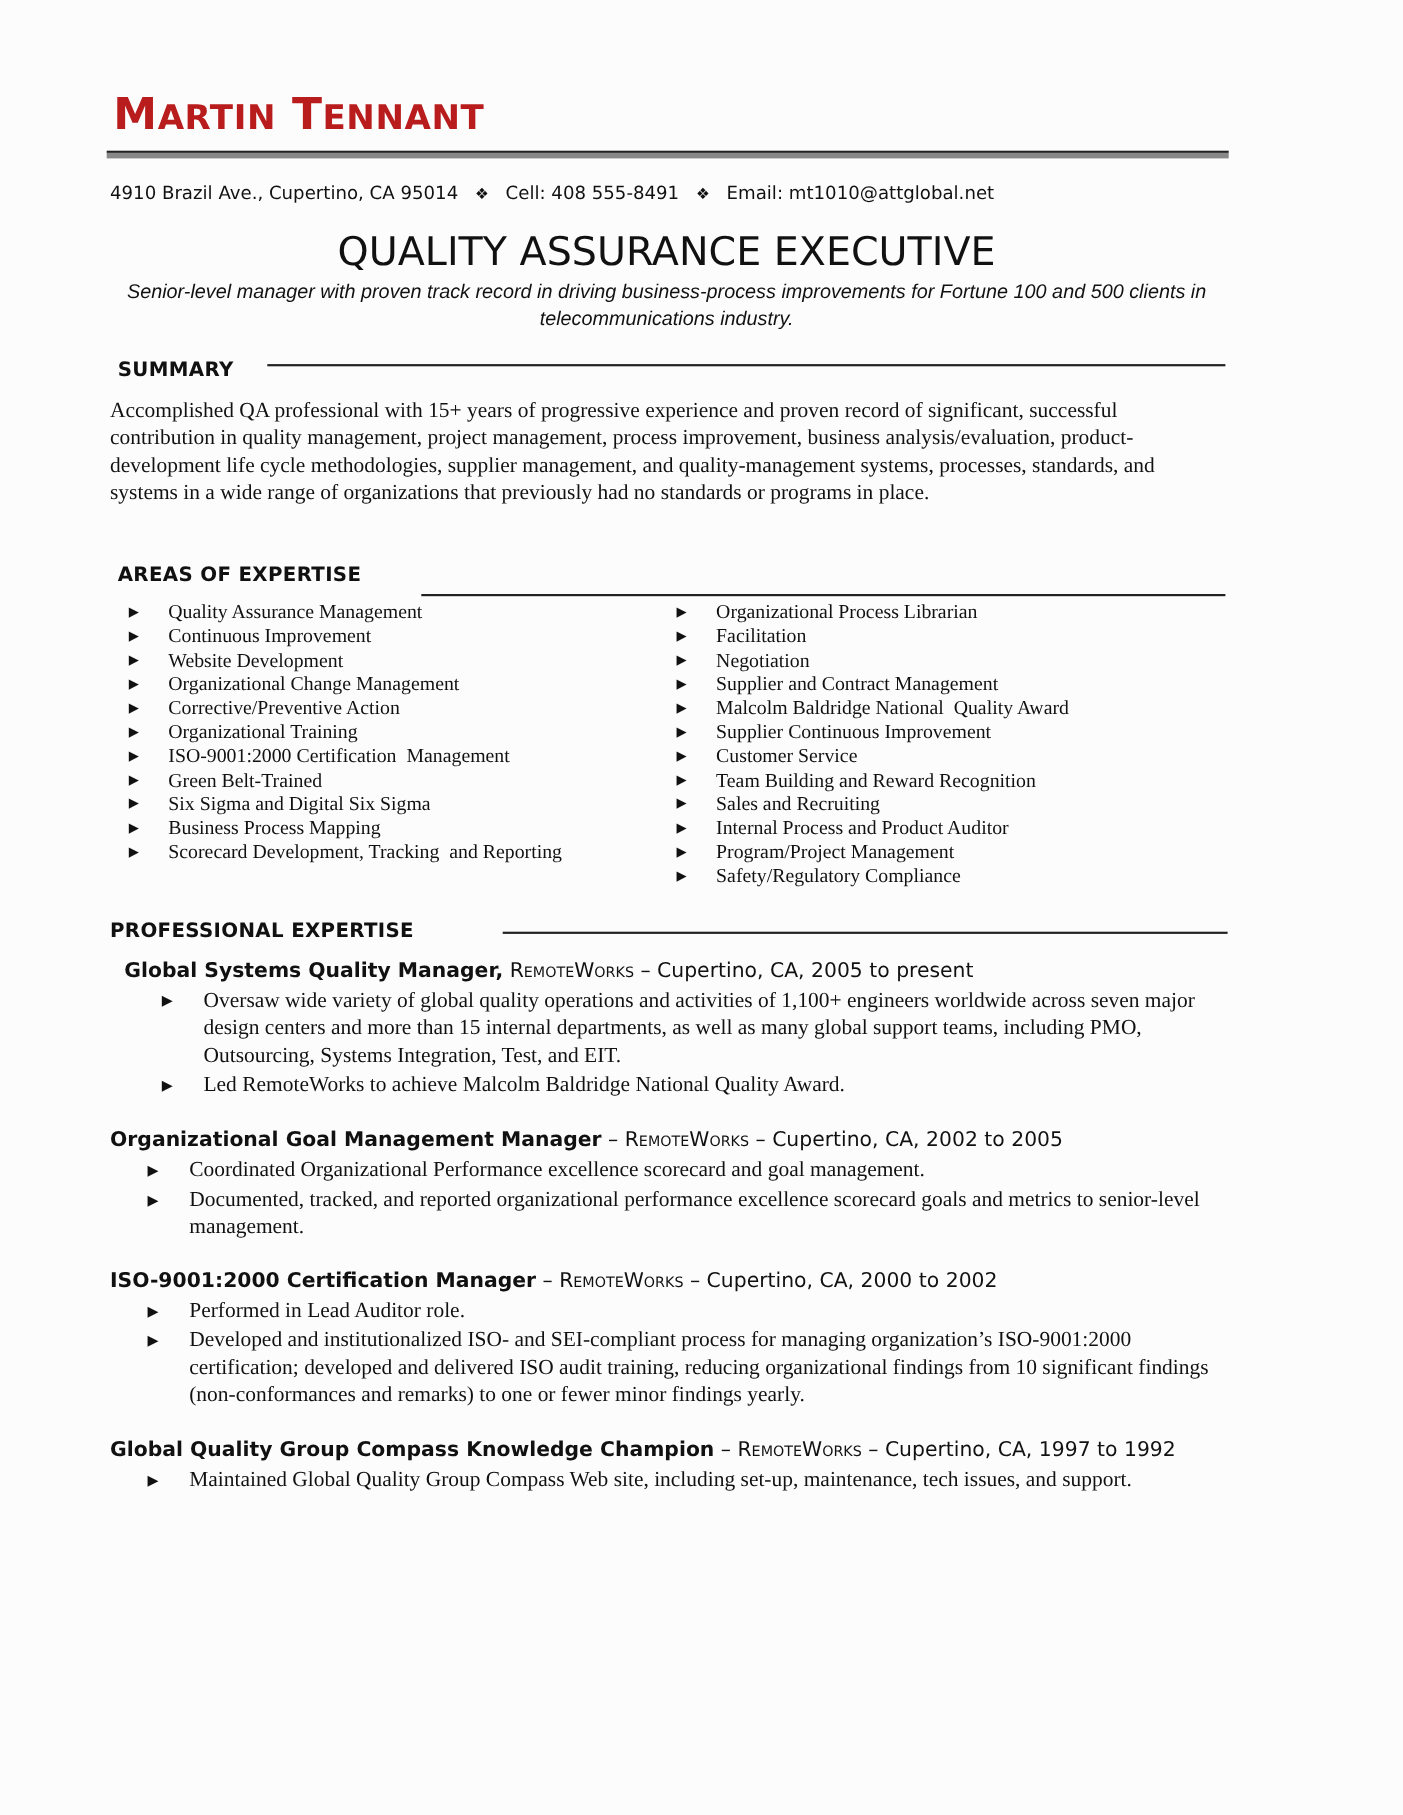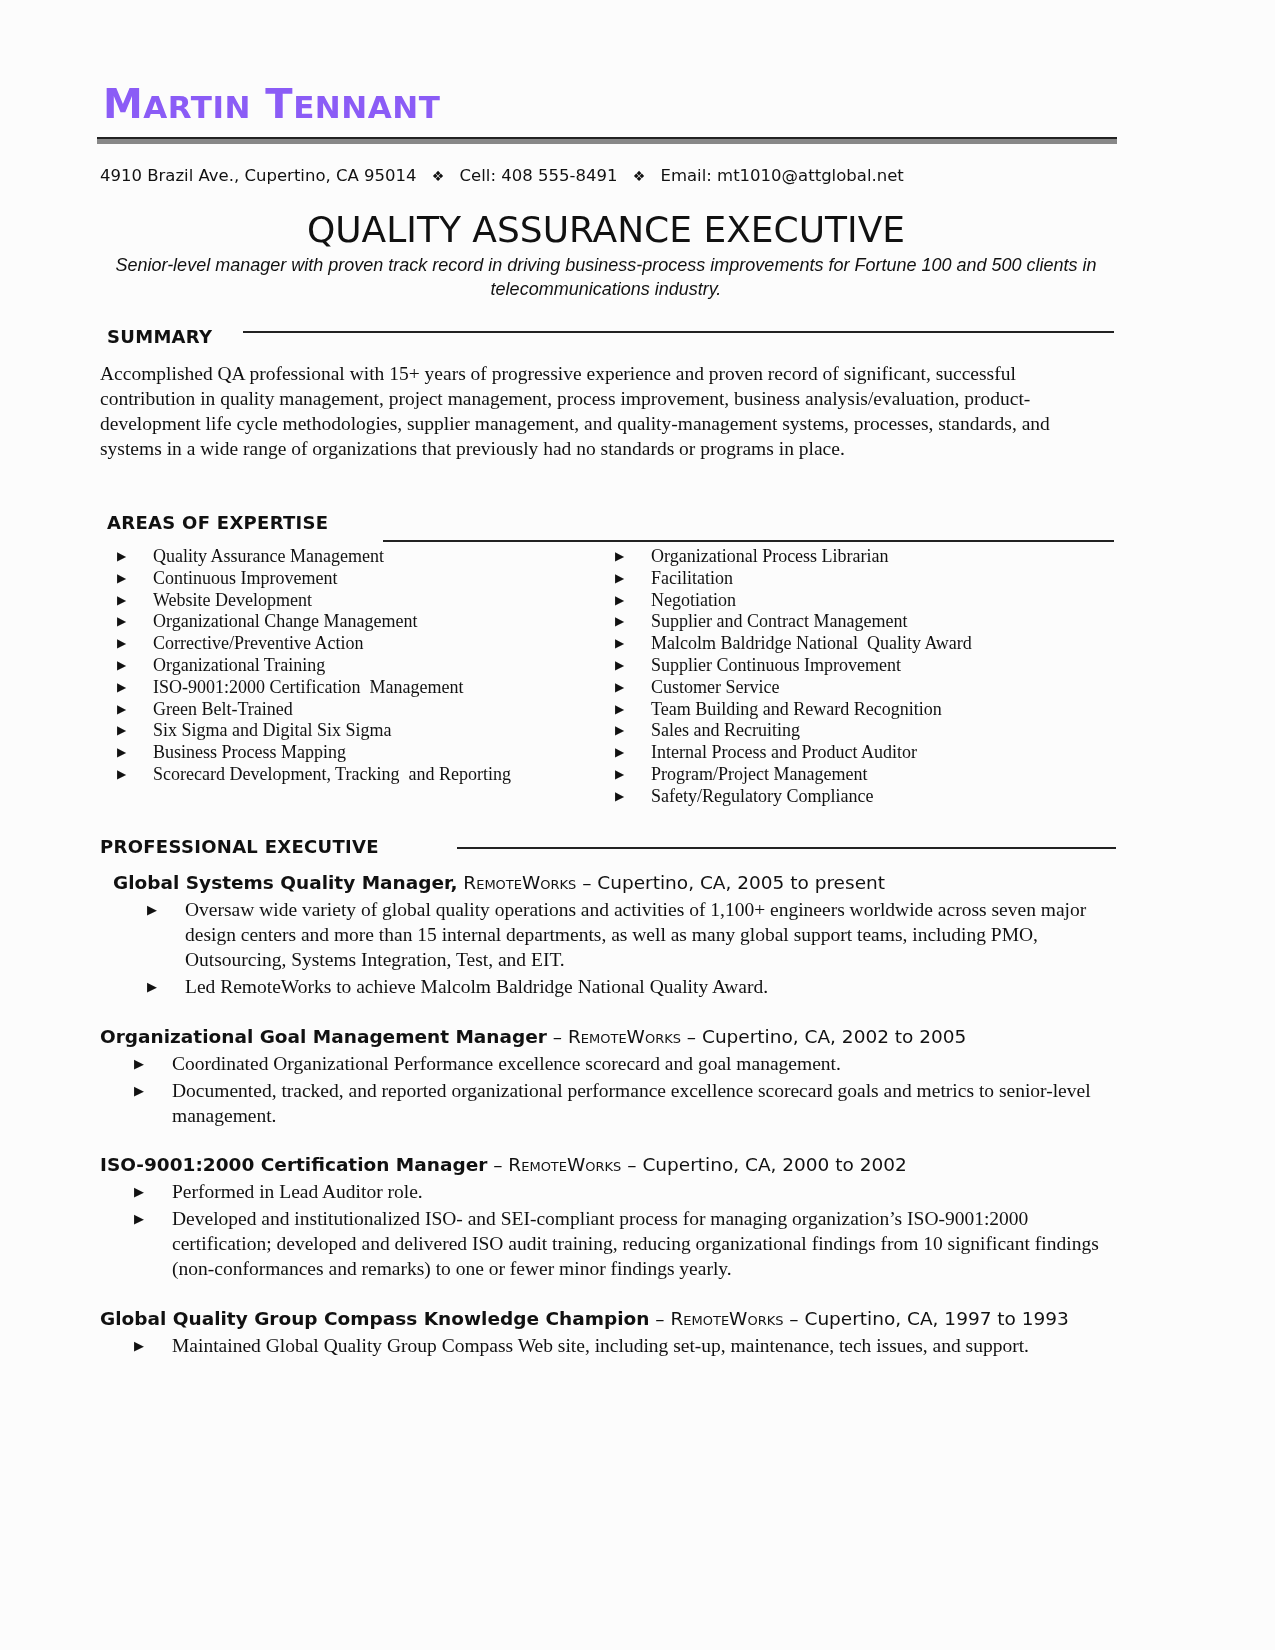--- a/index.html
+++ b/index.html
@@ -1,18 +1,18 @@
 <!DOCTYPE html>
 <html><head>
 <meta charset="utf-8">
 <style>
   html, body { margin: 0; padding: 0; background: #fcfcfc; }
   body { width: 1275px; height: 1650px; position: relative; overflow: hidden; color: #111; }
 
-  .name { position: absolute; left: 103px; top: 80px; font-family: "DejaVu Sans", sans-serif; font-weight: bold; font-size: 40px; letter-spacing: 0.5px; line-height: 48px; color: #8b5cf6; }
+  .name { position: absolute; left: 103px; top: 80px; font-family: "DejaVu Sans", sans-serif; font-weight: bold; font-size: 40px; letter-spacing: 0.5px; line-height: 48px; color: #b91c1c; }
   .name .big { font-size: 40px; }
   .name .small { font-size: 31px; }
   .rule-thick { position: absolute; left: 97px; top: 137px; width: 1020px; height: 2px; background: #222; }
   .rule-gray { position: absolute; left: 97px; top: 139px; width: 1020px; height: 5px; background: #888; }
 
   .contact { position: absolute; left: 100px; top: 148px; font-family: "DejaVu Sans", sans-serif; font-size: 16.5px; line-height: 22px; white-space: nowrap; color: #111; margin-top: 17px; }
   .contact .sep { margin: 0 10px; font-size: 14px; }
 
   .title { position: absolute; left: 0; width: 1212px; top: 212px; text-align: center; font-family: "DejaVu Sans", sans-serif; font-size: 36px; line-height: 36px; color: #111; }
   .subtitle { position: absolute; left: 95px; width: 1022px; top: 253px; text-align: center; font-family: Liberation Sans, sans-serif; font-style: italic; font-size: 18px; line-height: 24px; color: #111; }
@@ -84,21 +84,21 @@
   <li><span class="bullet">▶</span><span>Malcolm Baldridge National  Quality Award</span></li>
   <li><span class="bullet">▶</span><span>Supplier Continuous Improvement</span></li>
   <li><span class="bullet">▶</span><span>Customer Service</span></li>
   <li><span class="bullet">▶</span><span>Team Building and Reward Recognition</span></li>
   <li><span class="bullet">▶</span><span>Sales and Recruiting</span></li>
   <li><span class="bullet">▶</span><span>Internal Process and Product Auditor</span></li>
   <li><span class="bullet">▶</span><span>Program/Project Management</span></li>
   <li><span class="bullet">▶</span><span>Safety/Regulatory Compliance</span></li>
 </ul>
 
-<div class="section-head" style="left:100px; top:836px;">PROFESSIONAL EXECUTIVE</div>
+<div class="section-head" style="left:100px; top:836px;">PROFESSIONAL EXPERTISE</div>
 <div class="section-line" style="left:457px; top:847px; width:659px;"></div>
 
 <div class="job" style="top:871px;margin-left:13px;">
   <div class="job-head">
     <span class="role">Global Systems Quality Manager,</span>
     <span class="company">RemoteWorks</span><span> – Cupertino, CA, 2005 to present</span>
   </div>
   <ul class="job-bullets">
     <li><span class="bullet">▶</span><span>Oversaw wide variety of global quality operations and activities of 1,100+ engineers worldwide across seven major design centers and more than 15 internal departments, as well as many global support teams, including PMO, Outsourcing, Systems Integration, Test, and EIT.</span></li>
     <li><span class="bullet">▶</span><span>Led RemoteWorks to achieve Malcolm Baldridge National Quality Award.</span></li>
@@ -120,18 +120,18 @@
     <span class="role">ISO-9001:2000 Certification Manager</span><span class="company"> – RemoteWorks</span><span> – Cupertino, CA, 2000 to 2002</span>
   </div>
   <ul class="job-bullets">
     <li><span class="bullet">▶</span><span>Performed in Lead Auditor role.</span></li>
     <li><span class="bullet">▶</span><span>Developed and institutionalized ISO- and SEI-compliant process for managing organization’s ISO-9001:2000 certification; developed and delivered ISO audit training, reducing organizational findings from 10 significant findings (non-conformances and remarks) to one or fewer minor findings yearly.</span></li>
   </ul>
 </div>
 
 <div class="job" style="top:1307px;">
   <div class="job-head">
-    <span class="role">Global Quality Group Compass Knowledge Champion</span><span class="company"> – RemoteWorks</span><span> – Cupertino, CA, 1997 to 1993</span>
+    <span class="role">Global Quality Group Compass Knowledge Champion</span><span class="company"> – RemoteWorks</span><span> – Cupertino, CA, 1997 to 1992</span>
   </div>
   <ul class="job-bullets">
     <li><span class="bullet">▶</span><span>Maintained Global Quality Group Compass Web site, including set-up, maintenance, tech issues, and support.</span></li>
   </ul>
 </div>
 
 </body></html>

